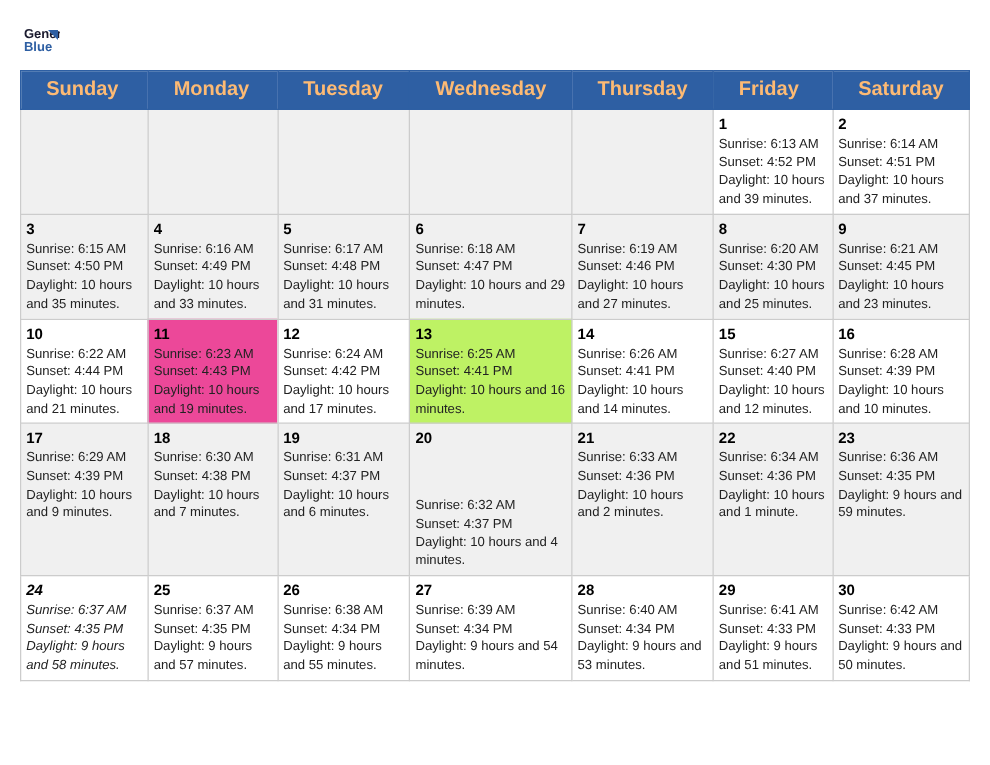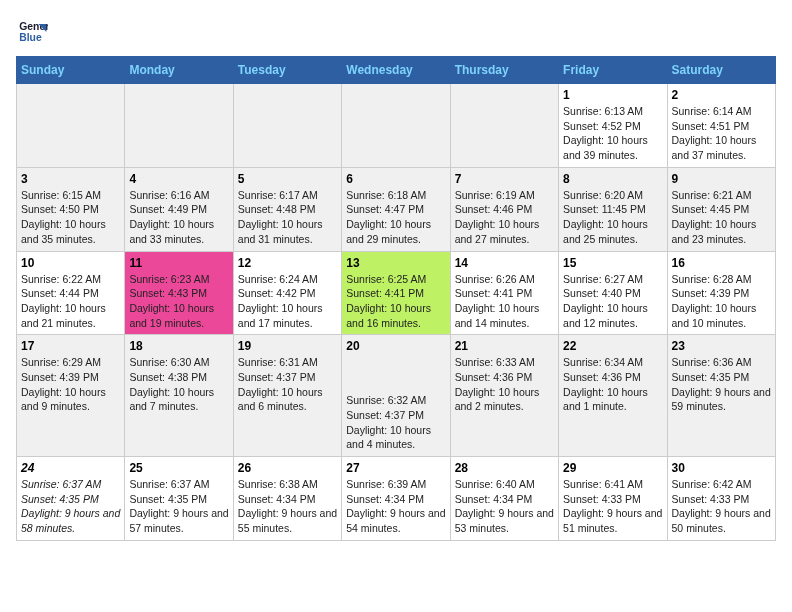--- a/index.html
+++ b/index.html
@@ -38,24 +38,24 @@
       color: #333;
       margin-top: 2px;
     }
     .calendar-table {
       width: 100%;
       border-collapse: collapse;
       font-size: 11px;
     }
     .calendar-table thead th {
       background-color: #2e5fa3;
-      color: #7dd3fc;
-      padding: 6px 4px;
+      color: #fdba74;
+      padding: 6px 20px;
       text-align: left;
-      font-size: 12px;
+      font-size: 16px;
       font-weight: bold;
       border: 1px solid #2e5fa3;
     }
     .calendar-table tbody td {
       border: 1px solid #ccc;
       vertical-align: top;
       padding: 4px;
       width: 108px;
       min-height: 80px;
       background: #fff;
@@ -164,21 +164,21 @@
         </td>
         <td style="background: rgb(240, 240, 240);">
           <span class="day-number">7</span>
           <div class="day-info" style="white-space: pre-line;">Sunrise: 6:19 AM
 Sunset: 4:46 PM
 Daylight: 10 hours and 27 minutes.</div>
         </td>
         <td style="background: rgb(240, 240, 240);">
           <span class="day-number">8</span>
           <div class="day-info" style="white-space: pre-line;">Sunrise: 6:20 AM
-Sunset: 11:45 PM
+Sunset: 4:30 PM
 Daylight: 10 hours and 25 minutes.</div>
         </td>
         <td style="background: rgb(240, 240, 240);">
           <span class="day-number">9</span>
           <div class="day-info" style="white-space: pre-line;">Sunrise: 6:21 AM
 Sunset: 4:45 PM
 Daylight: 10 hours and 23 minutes.</div>
         </td>
       </tr>
       <tr>

